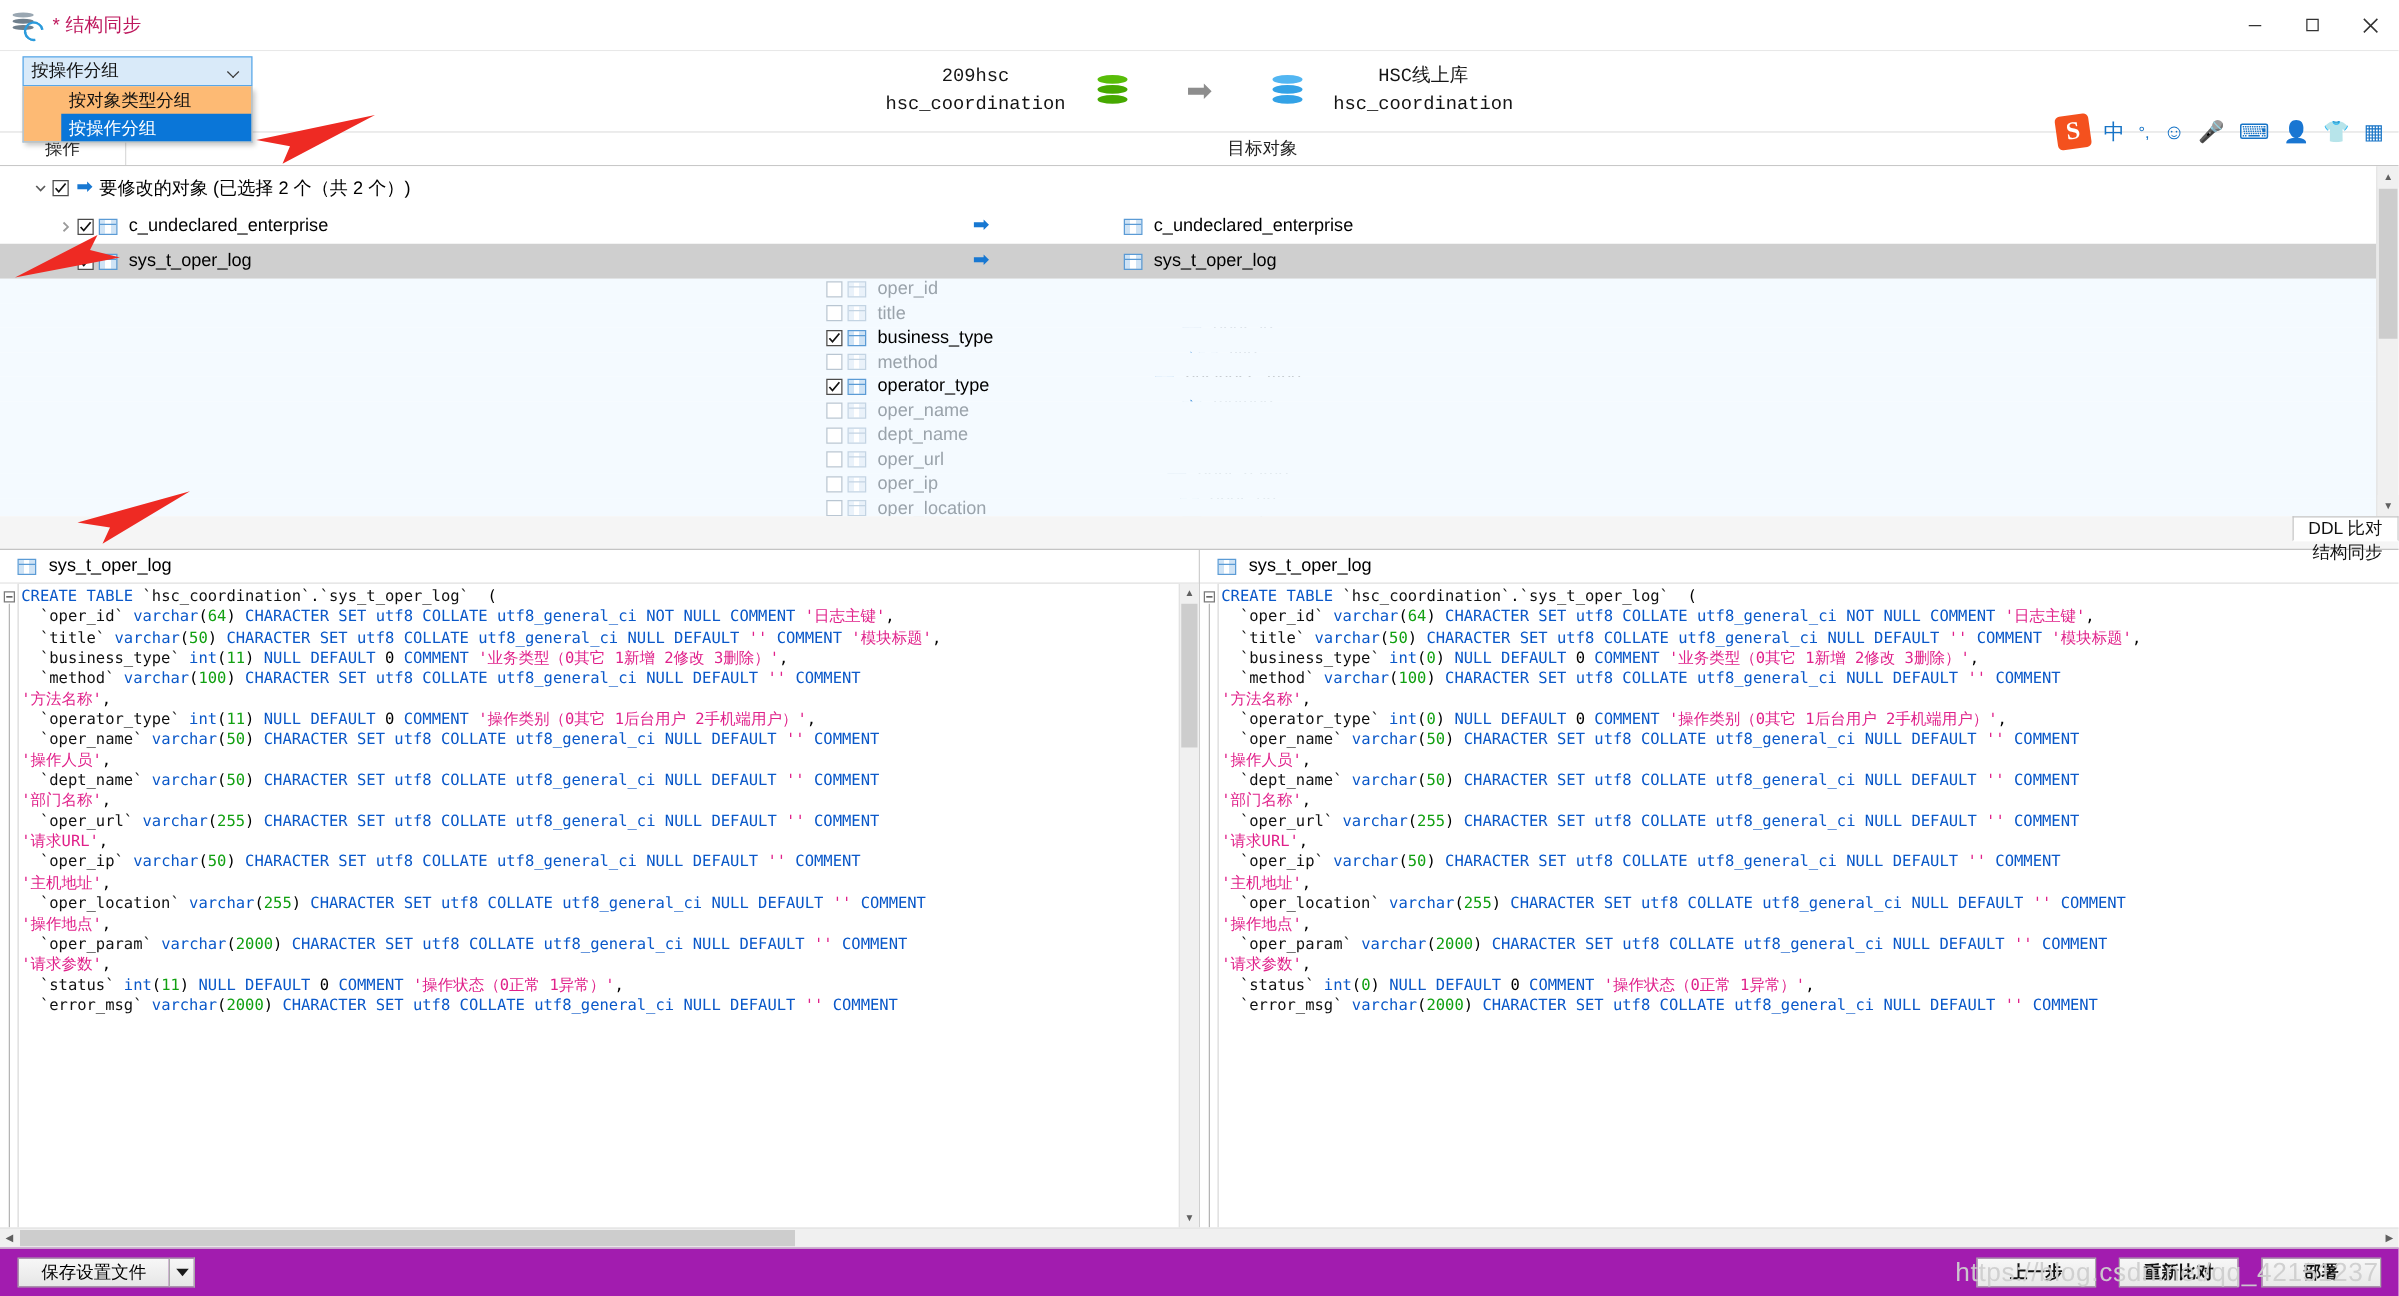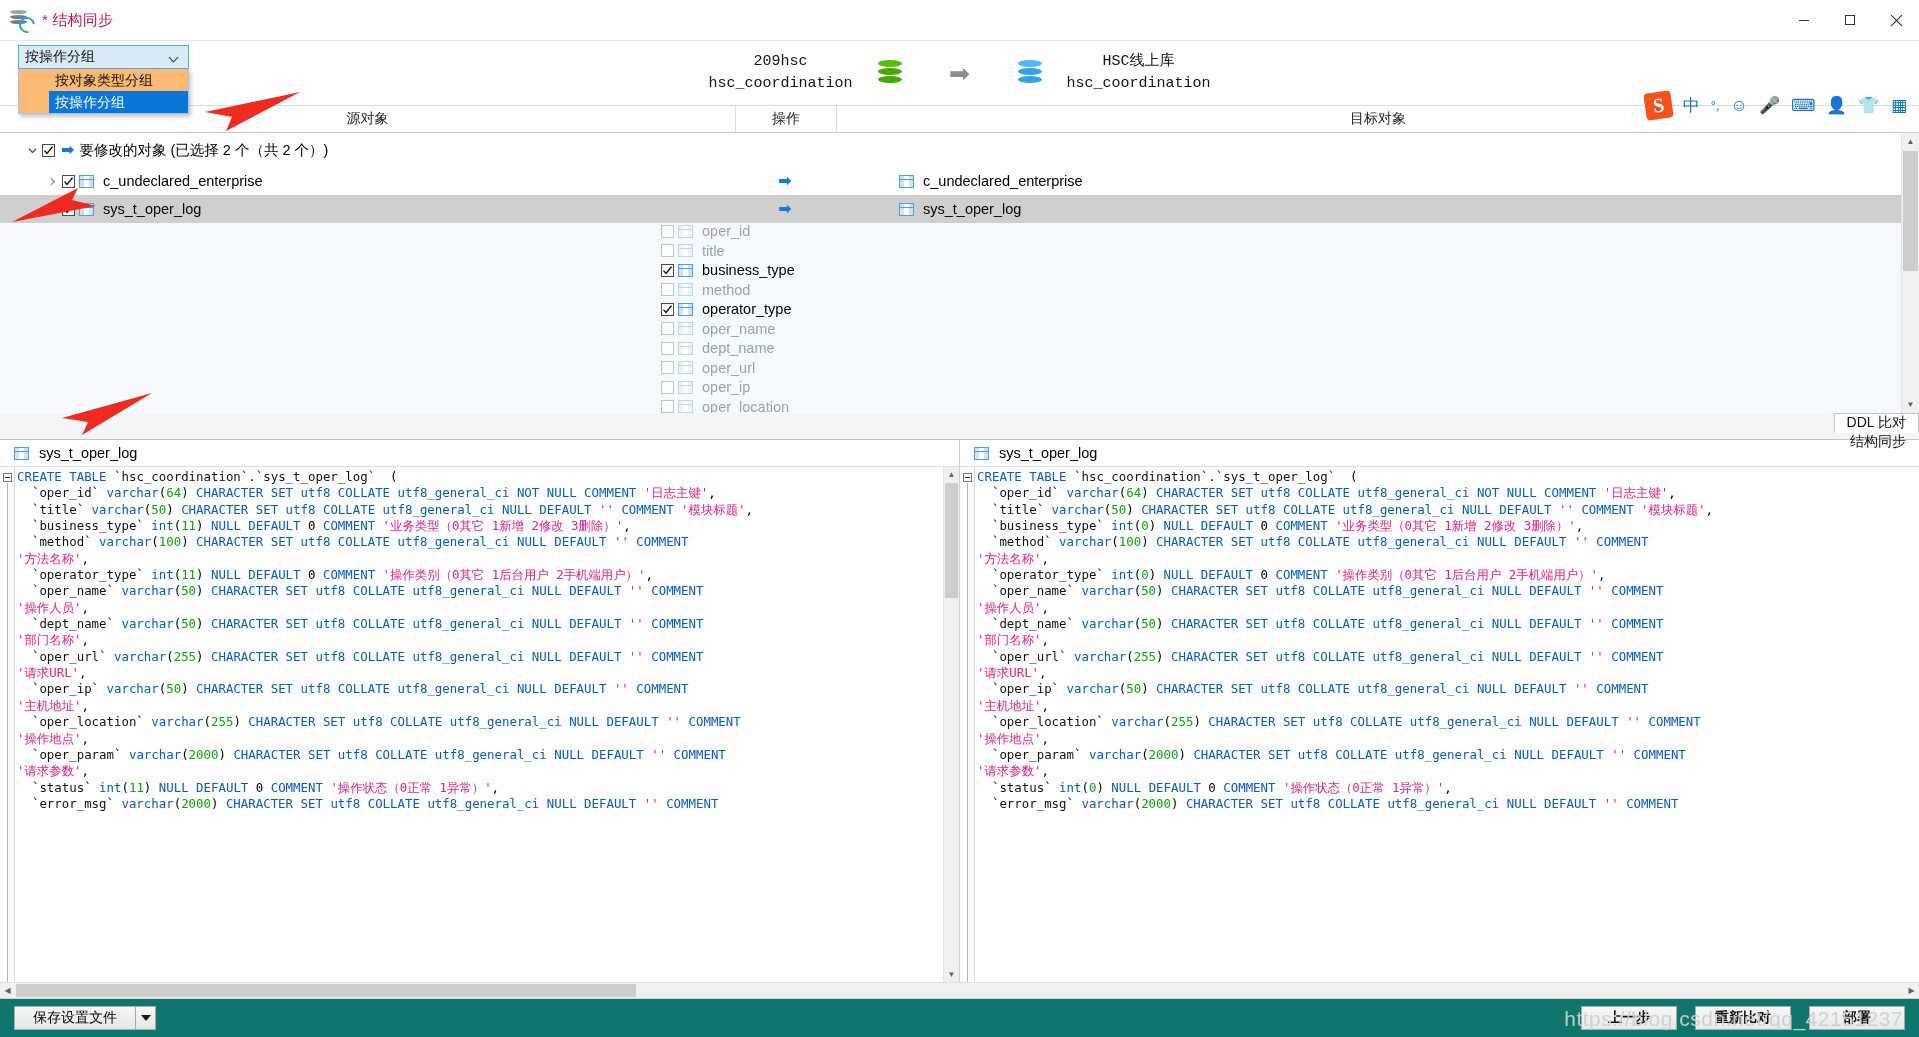--- a/index.html
+++ b/index.html
@@ -21,21 +21,21 @@
   .db-stack i:nth-child(3){top:11px;}
   .refresh-badge{position:absolute;right:-3px;bottom:-2px;width:12px;height:12px;border-radius:50%;
       border:2px solid #2c9bdc;border-right-color:transparent;transform:rotate(35deg);}
   .tb-title{margin-left:10px;font-size:15px;color:#be185d;letter-spacing:.2px;}
   .tb-spacer{flex:1;}
   .win-btn{width:46px;height:40px;display:flex;align-items:center;justify-content:center;color:#333;}
   .win-btn svg{display:block;}
 
   
   .header{height:64px;min-height:64px;position:relative;background:#fff;}
-  .combo-wrap{position:absolute;left:18px;top:4px;width:171px;z-index:40;}
+  .combo-wrap{position:absolute;left:18px;top:4px;width:184px;z-index:40;}
   .combo{height:24px;border:1px solid #5aa8e8;background:#d9eaf9;display:flex;align-items:center;
       padding:0 6px;font-size:14px;color:#111;box-sizing:border-box;}
   .combo .cv{flex:1;overflow:hidden;white-space:nowrap;}
   .combo .caret{width:14px;height:14px;position:relative;}
   .combo .caret:before{content:"";position:absolute;left:2px;top:4px;width:6px;height:6px;
       border-right:1.4px solid #3a3a3a;border-bottom:1.4px solid #3a3a3a;transform:rotate(45deg);}
   .combo-list{border:1px solid #9ec8ea;border-top:none;background:#fdba74;box-shadow:2px 3px 4px rgba(0,0,0,.22);padding-left:30px;}
   .combo-list .opt{height:22px;line-height:22px;padding:0 6px;font-size:14px;color:#111;white-space:nowrap;}
   .combo-list .opt.sel{background:#0a76d8;color:#fff;}
 
@@ -131,21 +131,21 @@
   .code .id{color:#111;}
   .code .fn{color:#0a58c9;}
   .pane .vscroll2{width:15px;background:#f0f0f0;border-left:1px solid #e2e2e2;position:relative;flex:0 0 auto;}
   .pane .vscroll2 .arw{height:15px;display:flex;align-items:center;justify-content:center;color:#606060;font-size:8px;}
   .pane .vscroll2 .thumb{position:absolute;left:1px;right:1px;top:16px;height:115px;background:#cdcdcd;}
   .hscroll{height:15px;background:#f0f0f0;border-top:1px solid #e2e2e2;position:relative;display:flex;}
   .hscroll .arw{width:15px;display:flex;align-items:center;justify-content:center;color:#606060;font-size:8px;}
   .hscroll .thumb{position:absolute;top:1px;bottom:1px;left:16px;width:620px;background:#cdcdcd;}
 
   
-  .footer{height:38px;min-height:38px;display:flex;align-items:center;background:#0f766e;border-top:1px solid #d5d5d5;
+  .footer{height:38px;min-height:38px;display:flex;align-items:center;background:#a21caf;border-top:1px solid #d5d5d5;
       padding:0 14px;position:relative;}
   .btn{height:24px;min-width:96px;background:linear-gradient(#f7f7f7,#e8e8e8);border:1px solid #a9a9a9;
       display:flex;align-items:center;justify-content:center;font-size:14px;color:#111;padding:0 12px;box-sizing:border-box;}
   .splitbtn{display:flex;align-items:stretch;}
   .splitbtn .main{height:24px;min-width:122px;background:linear-gradient(#f7f7f7,#e6e6e6);border:1px solid #a9a9a9;
       display:flex;align-items:center;justify-content:center;font-size:14px;padding:0 10px;box-sizing:border-box;}
   .splitbtn .drop{height:24px;width:20px;background:linear-gradient(#f7f7f7,#e6e6e6);border:1px solid #a9a9a9;border-left:none;
       display:flex;align-items:center;justify-content:center;box-sizing:border-box;}
   .splitbtn .drop:before{content:"";width:0;height:0;border-left:5px solid transparent;border-right:5px solid transparent;border-top:6px solid #1a1a1a;}
   .foot-spacer{flex:1;}
@@ -231,21 +231,20 @@
       <div class="gl">☺</div>
       <div class="gl">🎤</div>
       <div class="gl">⌨</div>
       <div class="gl">👤</div>
       <div class="gl">👕</div>
       <div class="gl">▦</div>
     </div>
   </div>
 
   <div class="colhdr">
-    <div class="c c1">源对象</div>
     <div class="c c2">操作</div>
     <div class="c c3">目标对象</div>
   </div>
 
   <div class="treewrap">
     <div class="tree" id="tree">
         <div class="row grp">
           <div class="left ind0">
             <span class="tw">
               <svg width="11" height="11" viewBox="0 0 11 11">

